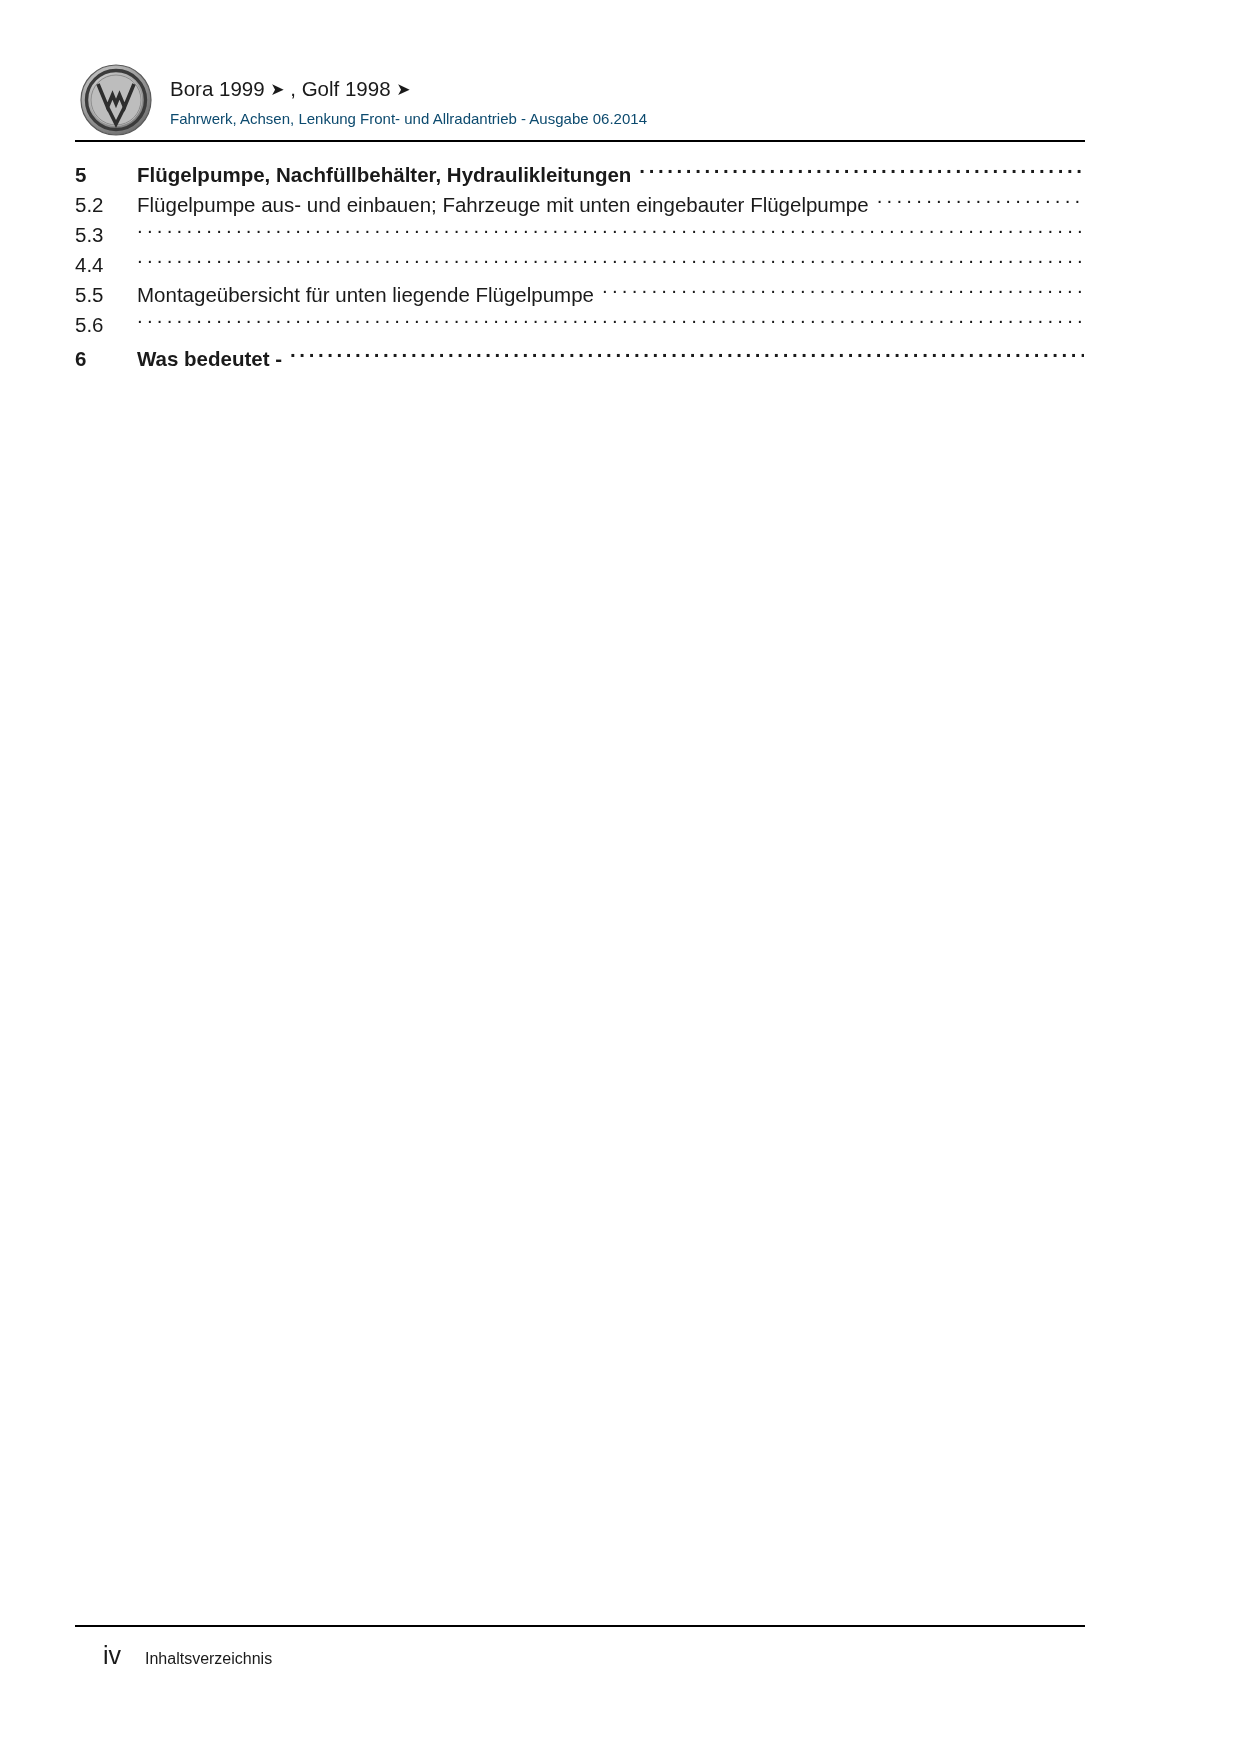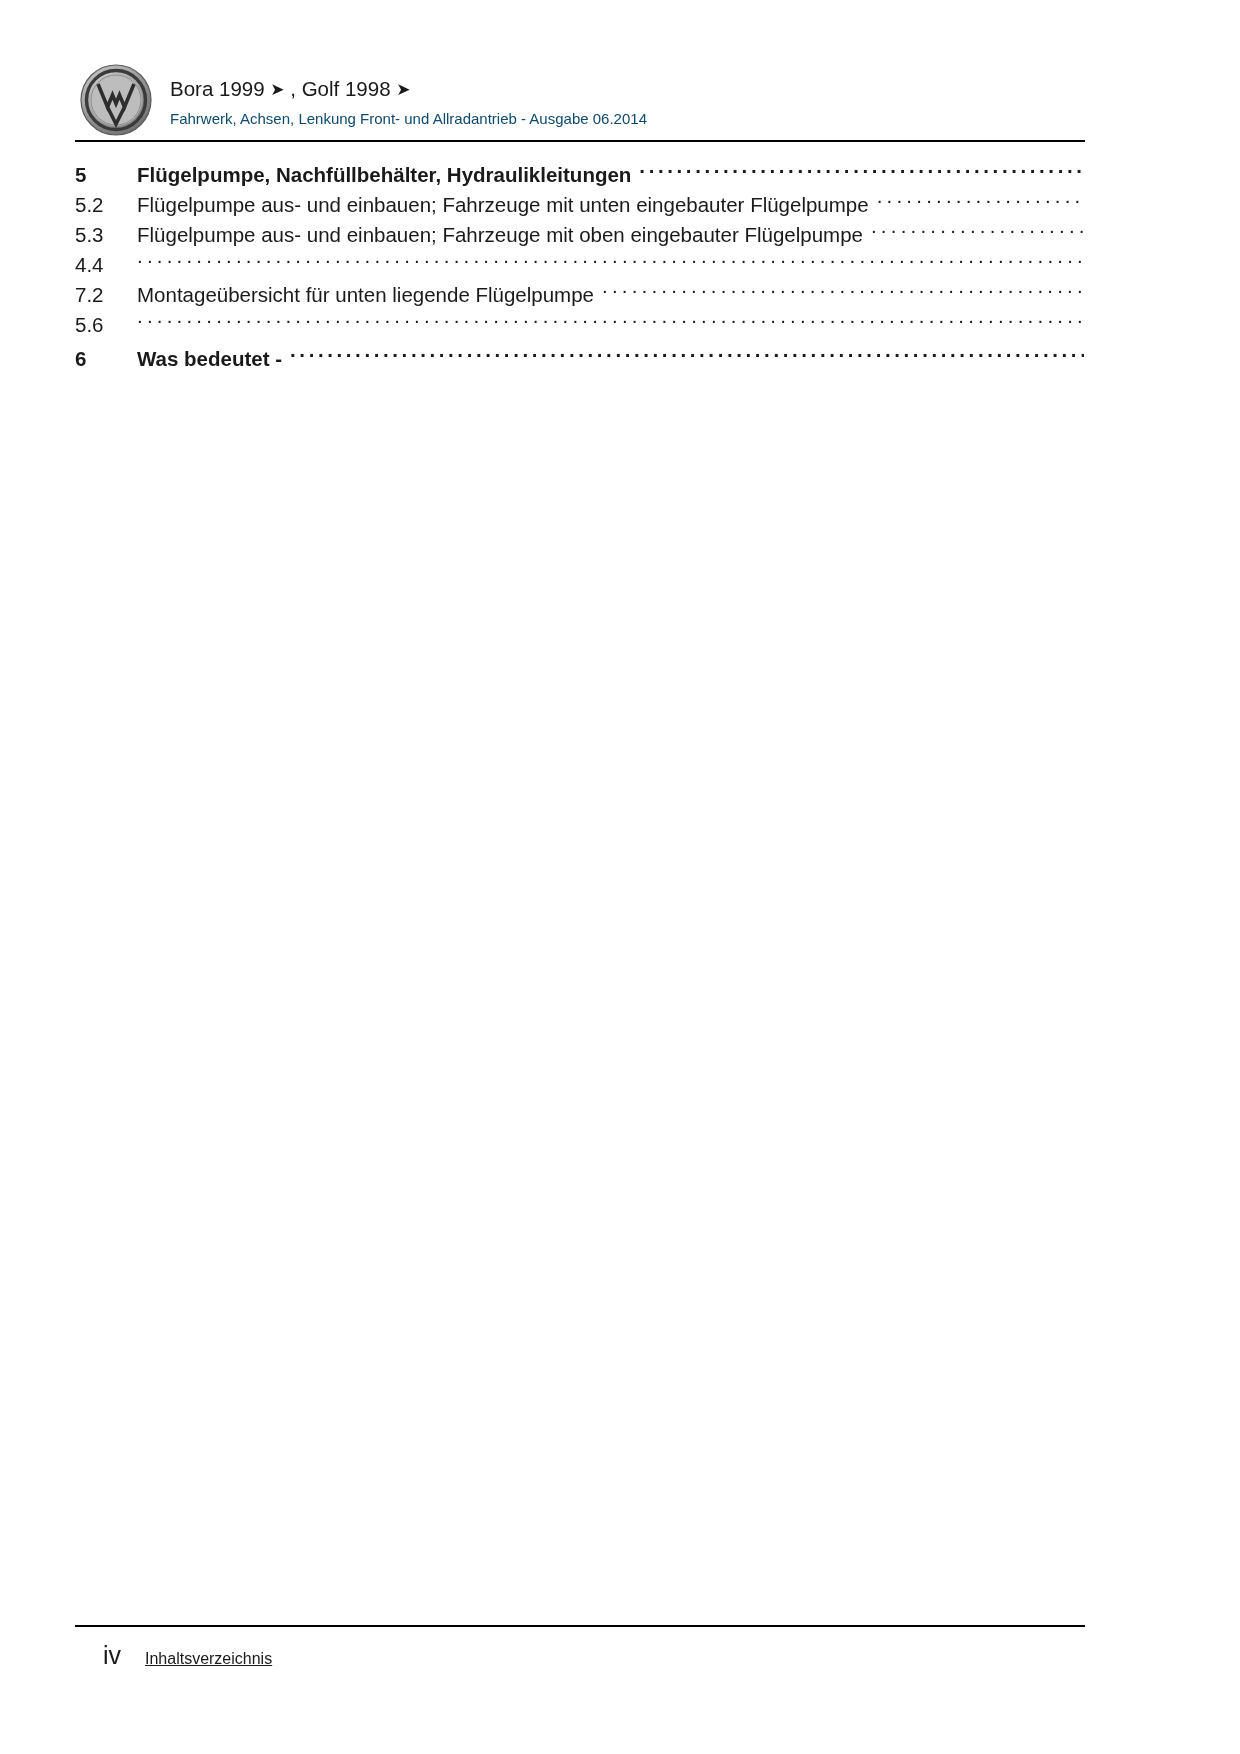--- a/index.html
+++ b/index.html
@@ -152,21 +152,20 @@
   .footer-pagenum {
     font-size: 25px;
     line-height: 30px;
     color: #1a1a1a;
     width: 42px;
   }
   .footer-label {
     font-size: 16px;
     line-height: 30px;
     color: #1a1a1a;
-    text-decoration: underline;
   }
 </style>
 </head>
 <body>
 
 <div class="page">
 
   <div class="header">
 
     <div class="vw-logo">
@@ -214,33 +213,32 @@
 
     <div class="toc-row">
       <span class="num">5.2</span>
       <span class="title">Flügelpumpe aus- und einbauen; Fahrzeuge mit unten eingebauter Flügelpumpe</span>
       <span class="leader"></span>
       <span class="page">269</span>
     </div>
 
     <div class="toc-row">
       <span class="num">5.3</span>
-      <span class="title">Flügelpumpe aus- und einbauen; Fahrzeuge mit oben eingebauter Flügelpumpe</span>
       <span class="leader"></span>
       <span class="page">271</span>
     </div>
 
     <div class="toc-row">
       <span class="num">4.4</span>
       <span class="leader"></span>
       <span class="page">275</span>
     </div>
 
     <div class="toc-row">
-      <span class="num">7.2</span>
+      <span class="num">5.5</span>
       <span class="title">Montageübersicht für unten liegende Flügelpumpe</span>
       <span class="leader"></span>
       <span class="page">288</span>
     </div>
 
     <div class="toc-row">
       <span class="num">5.6</span>
       <span class="leader"></span>
       <span class="page">289</span>
     </div>

